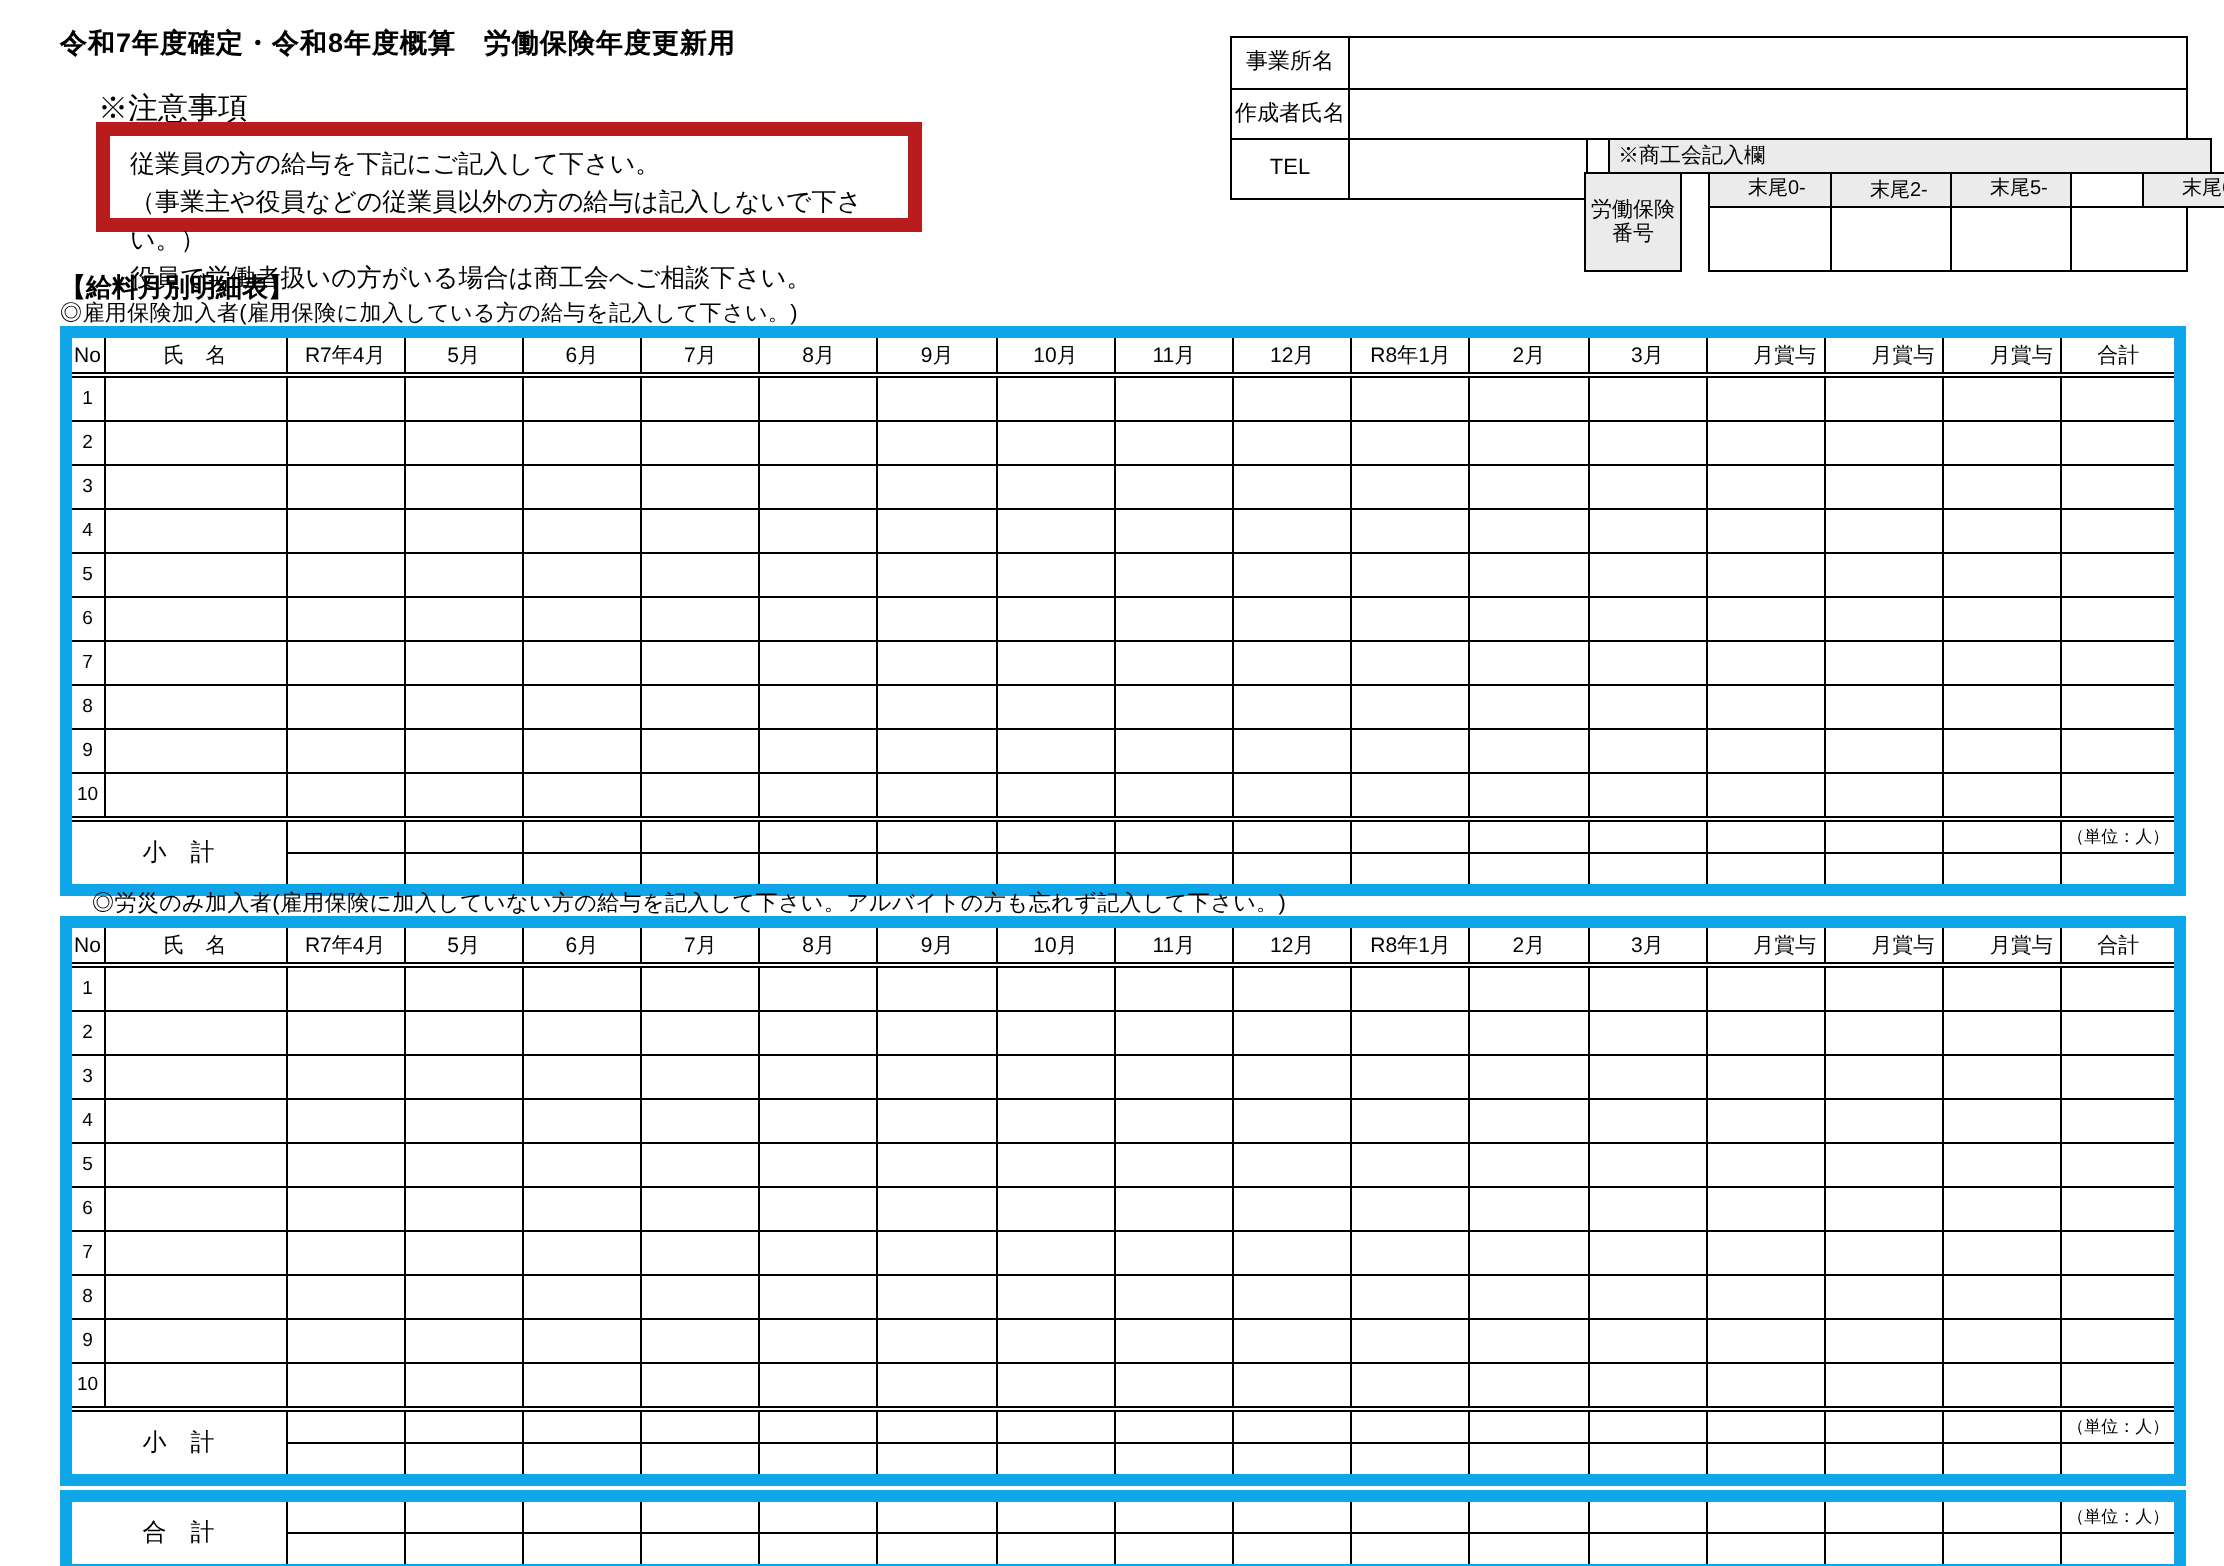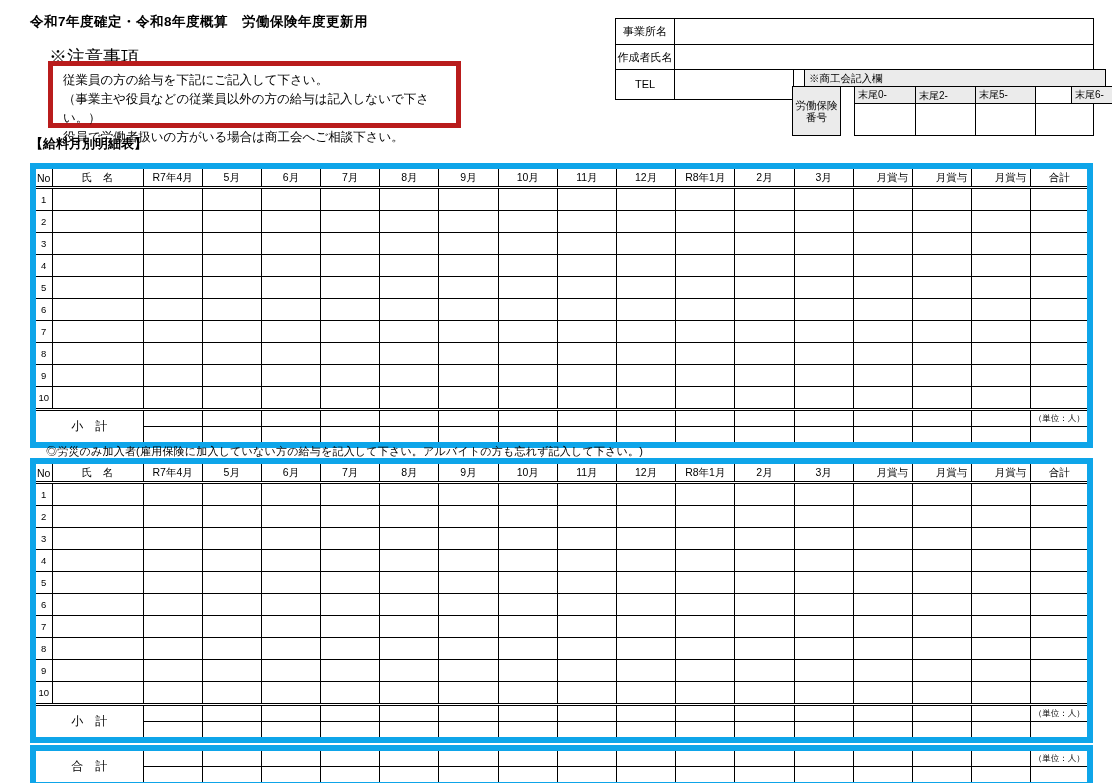--- a/index.html
+++ b/index.html
@@ -6,42 +6,42 @@
   #page{
     position:relative;
     width:1112px;height:783px;
     background:#fff;
     font-family:"Liberation Sans",sans-serif;
     color:#000;
     overflow:hidden;
   }
   .abs{position:absolute;}
   .title{left:30px;top:13px;font-size:13.5px;font-weight:bold;letter-spacing:.5px;}
-  .notice-heading{left:49px;top:45px;font-size:18px;text-decoration:underline;text-underline-offset:2px;}
+  .notice-heading{left:49px;top:45px;font-size:15px;text-decoration:underline;text-underline-offset:2px;}
   .notice-box{
-    left:48px;top:61px;width:413px;height:67px;
-    border:5px solid #b91c1c;box-sizing:border-box;
+    left:48px;top:61px;width:413px;height:55px;
+    border:7px solid #b91c1c;box-sizing:border-box;
   }
   .notice-box .line{margin:0;padding:0 0 0 10px;font-size:12.5px;line-height:19px;}
   .notice-box .line:first-child{padding-top:5px;}
   .section-title{left:30px;top:135px;font-size:13px;font-weight:bold;}
   .caption{font-size:11px;letter-spacing:.2px;}
   .cap1{left:30px;top:149px;}
   .cap2{left:46px;top:444px;}
 
   
   .info{left:615px;top:18px;width:479px;height:118px;}
   .cell{
     position:absolute;border:1px solid #000;box-sizing:border-box;background:#fff;
     display:flex;align-items:center;justify-content:center;
     font-size:11px;line-height:1.15;
   }
   .cell.hdr{background:#ebebeb;justify-content:flex-start;padding-left:4px;font-size:10.5px;}
   .cell.rokin{background:#ebebeb;flex-direction:column;font-size:10.5px;}
-  .cell.suffix{background:#ebebeb;justify-content:flex-start;padding-left:3px;font-size:10px;}
+  .cell.suffix{background:#ebebeb;justify-content:flex-start;padding-left:19px;font-size:10px;}
 
   
   .tbl-wrap{left:30px;}
   .wrap1{top:163px;}
   .wrap2{top:458px;}
   table.grid{
     border-collapse:collapse;table-layout:fixed;width:1063px;
     border:6px solid #0ea5e9;background:#fff;
   }
   table.grid th, table.grid td{
@@ -94,20 +94,21 @@
     <div class="cell suffix" style="left:360px;top:68px;width:61px;height:18px;">末尾5-</div>
     <div class="cell suffix" style="left:420px;top:68px;width:59px;height:18px;margin-left:36px;">末尾6-</div>
     <div class="cell" style="left:239px;top:85px;width:62px;height:33px;"></div>
     <div class="cell" style="left:300px;top:85px;width:61px;height:33px;"></div>
     <div class="cell" style="left:360px;top:85px;width:61px;height:33px;"></div>
     <div class="cell" style="left:420px;top:85px;width:59px;height:33px;"></div>
   </div>
 
   <div class="abs section-title">【給料月別明細表】</div>
 
+  <div class="abs caption cap1">◎雇用保険加入者(雇用保険に加入している方の給与を記入して下さい。)</div>
 
   <div class="abs tbl-wrap wrap1">
     <table class="grid">
       <colgroup>
         <col style="width:19px">
           <col style="width:91px">
         <col>
           <col>
           <col>
           <col>

